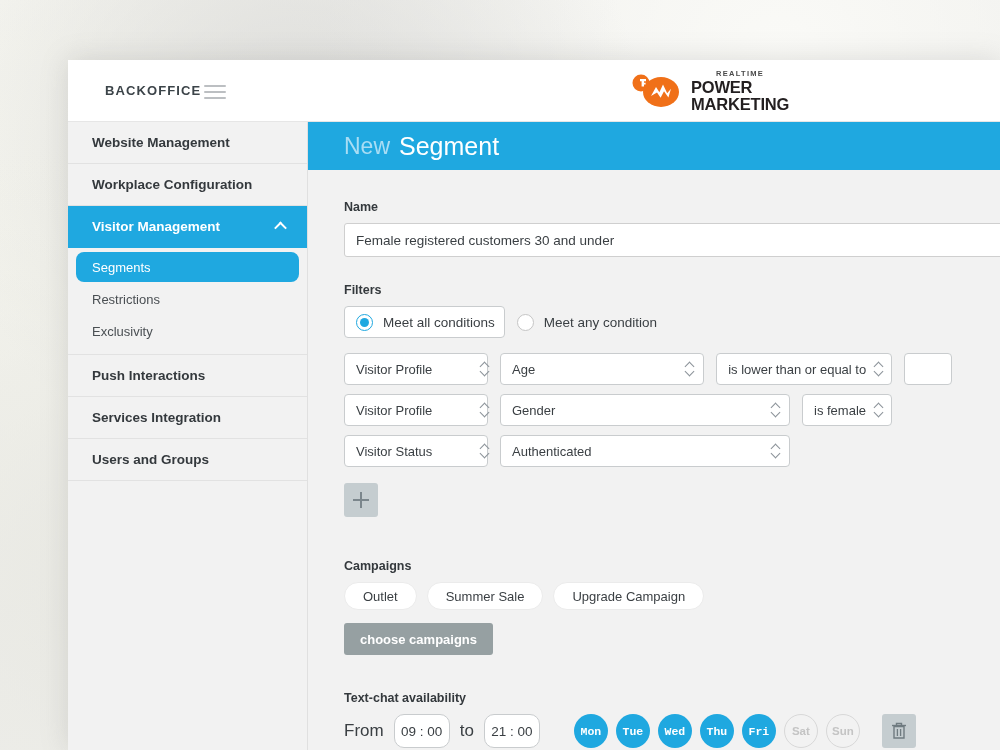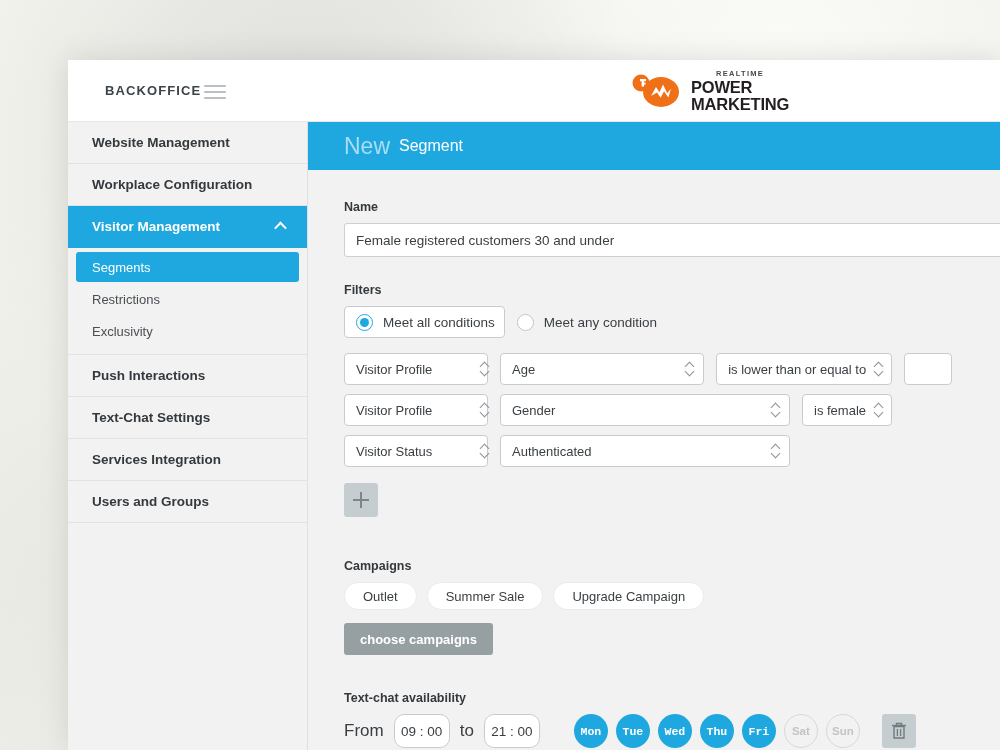--- a/index.html
+++ b/index.html
@@ -90,33 +90,33 @@
   .nav-item .chev {
     position: absolute; right: 22px; top: 50%;
     width: 9px; height: 9px;
     border-left: 2px solid #ffffff; border-top: 2px solid #ffffff;
     transform: translateY(-40%) rotate(45deg);
   }
   .subnav { background: #f2f2f2; border-bottom: 1px solid #e2e2e2; padding: 4px 0 6px 0; }
   .subnav-item {
     height: 30px; display: flex; align-items: center;
     margin: 0 8px 2px 8px; padding: 0 16px;
-    font-size: 13px; color: #4a4f53; border-radius: 3px;
+    font-size: 13px; color: #4a4f53; border-radius: 8px;
     cursor: pointer;
   }
   .subnav-item.active { background: #1FA8E0; color: #ffffff; }
 
   
   #main { flex: 1; background: #f2f2f2; position: relative; overflow: hidden; }
   #page-header {
     height: 48px; background: #1FA8E0;
     display: flex; align-items: center; padding-left: 36px; text-align: right;
   }
   #page-header .ph-light { color: #a9ddf4; font-size: 23px; }
-  #page-header .ph-bold { color: #ffffff; font-size: 16px; margin-left: 9px; }
+  #page-header .ph-bold { color: #ffffff; font-size: 25px; margin-left: 9px; }
 
   #content { padding: 30px 36px 0 36px; }
 
   .field-label {
     font-size: 12.5px; font-weight: bold; color: #34393d;
     margin-bottom: 9px;
   }
   .text-input {
     width: 700px; height: 34px;
     border: 1px solid #cfcfcf; border-radius: 3px;
@@ -275,23 +275,20 @@
         </div>
         <div class="subnav-item">
           <span>Exclusivity</span>
         </div>
       </div>
 
       <div class="nav-item">
         <span>Push Interactions</span>
       </div>
       <div class="nav-item">
-        <span>Text-Chat Settings</span>
-      </div>
-      <div class="nav-item">
         <span>Services Integration</span>
       </div>
       <div class="nav-item">
         <span>Users and Groups</span>
       </div>
     </div>
 
     <div id="main">
 
       <div id="page-header">

